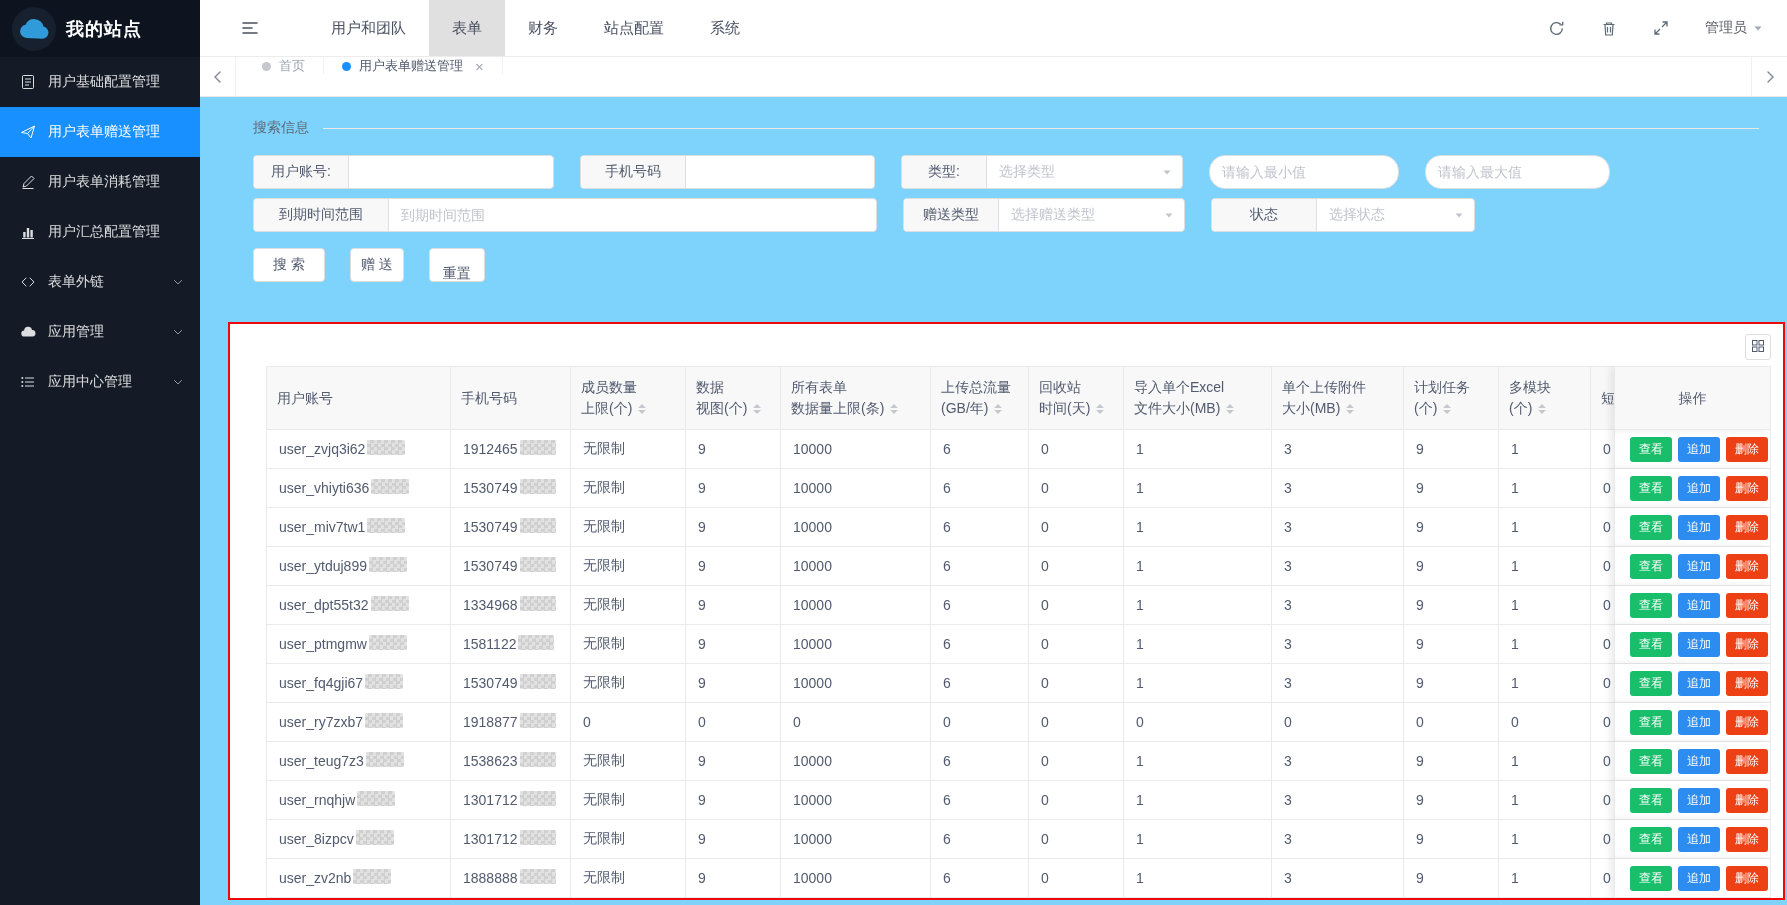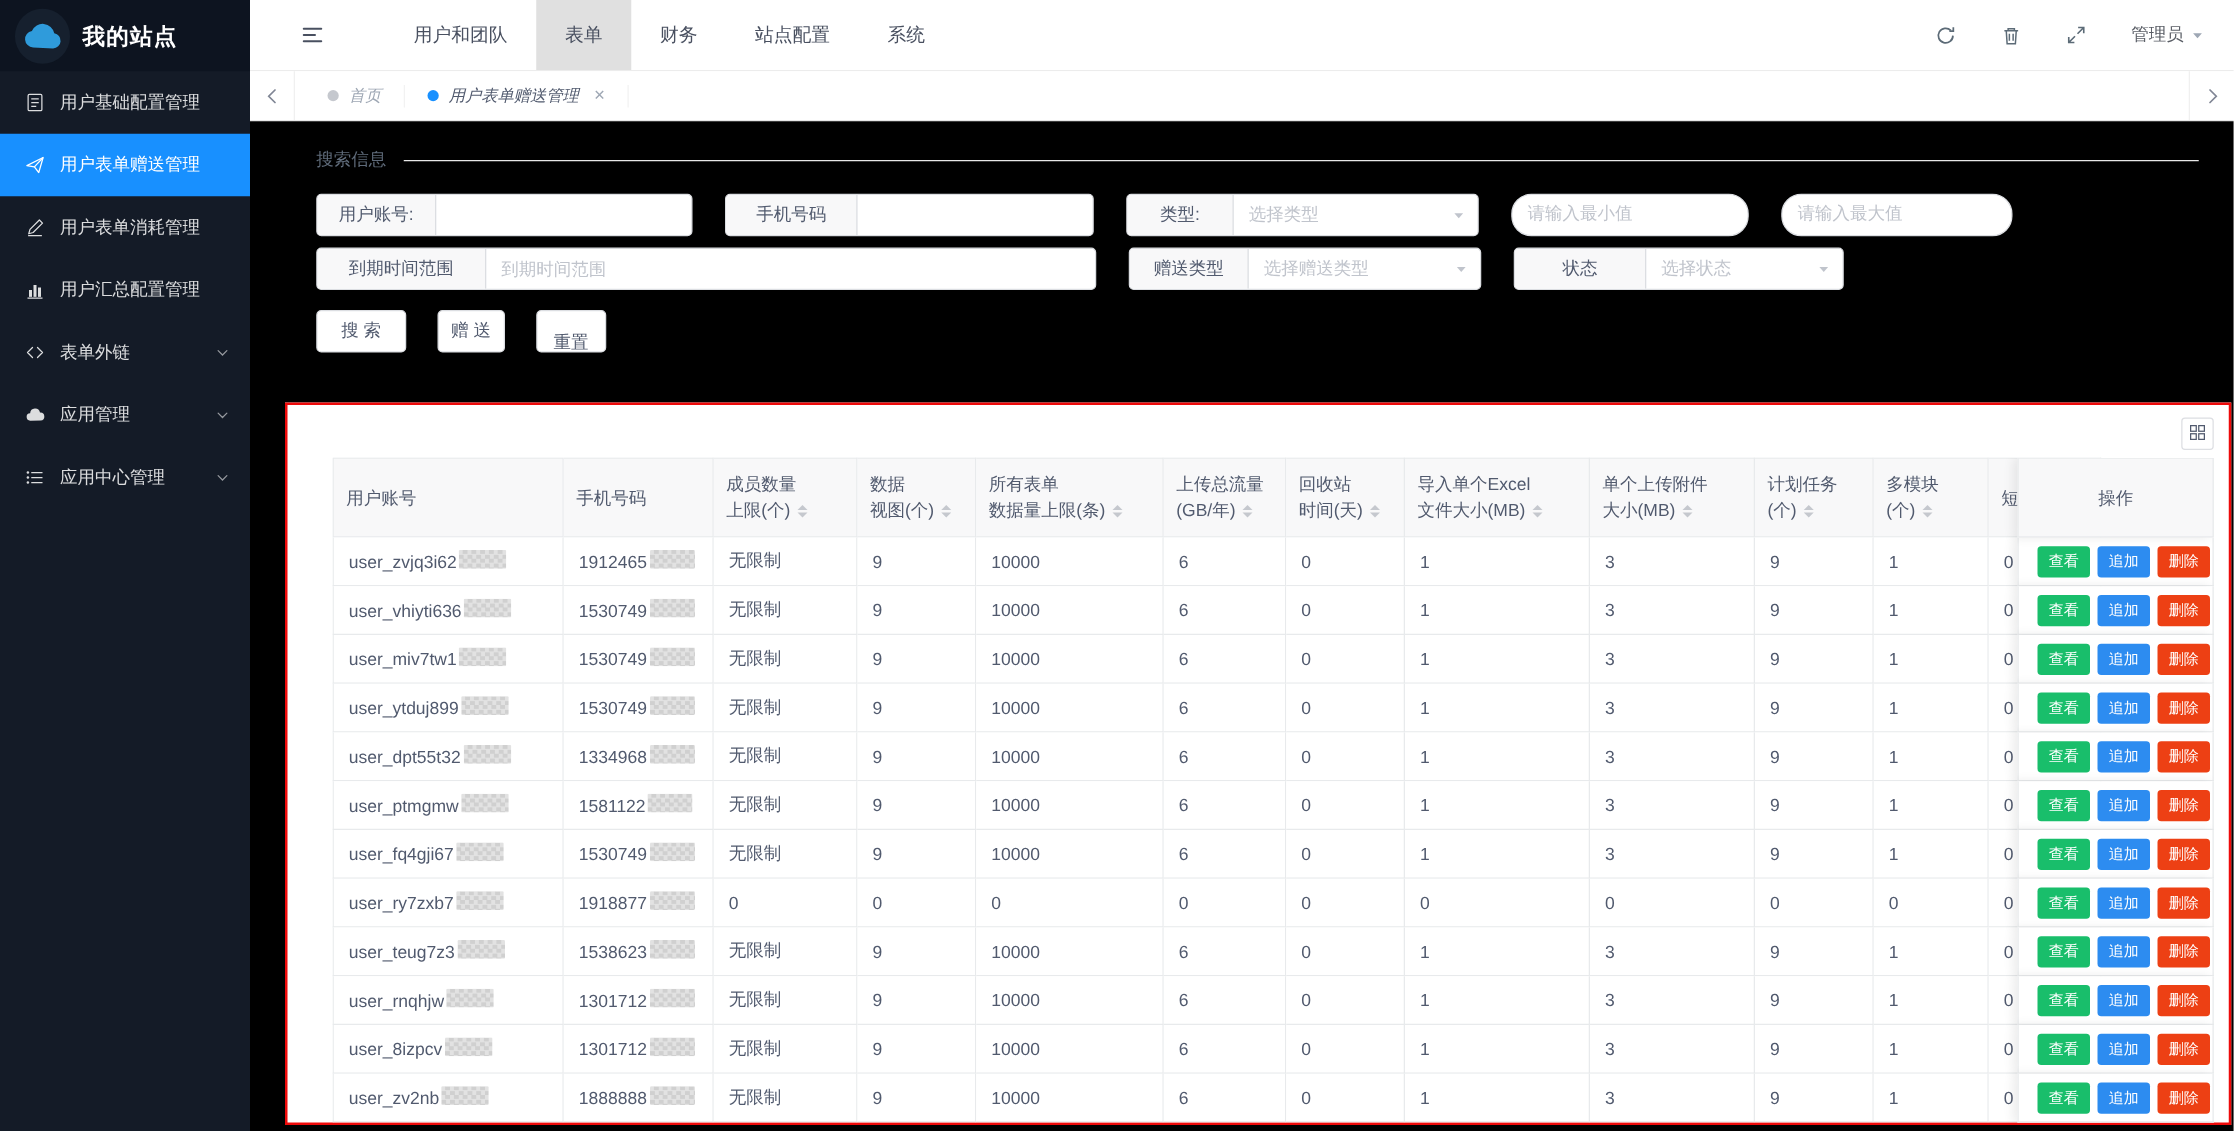--- a/index.html
+++ b/index.html
@@ -31,41 +31,41 @@
   .topnav-right { margin-left: auto; display: flex; align-items: center; gap: 36px; padding-right: 24px; color: #5c6b77; }
   .top-icon { display: inline-flex; cursor: pointer; }
   .admin { display: flex; align-items: center; gap: 6px; font-size: 14px; color: #5a5e66; cursor: pointer; }
   .admin .caret { display: inline-flex; color: #9ea7b4; }
 
   
   .tabbar { height: 40px; background: #fff; border-bottom: 1px solid #e8e8e8; display: flex; align-items: stretch; }
   .tab-arrow { width: 36px; display: flex; align-items: center; justify-content: center; color: #808695; cursor: pointer; }
   .tab-arrow.left { border-right: 1px solid #f0f0f0; }
   .tab-arrow.right { border-left: 1px solid #f0f0f0; }
-  .tabs { flex: 1; display: flex; align-items: center; padding-left: 8px; font-style: italic; }
+  .tabs { flex: 1; display: flex; align-items: flex-start; padding-left: 8px; }
   .tab { display: flex; align-items: center; gap: 8px; padding: 0 18px; font-size: 13px; color: #9ea7b4; border-right: 1px solid #f2f2f2; cursor: pointer; white-space: nowrap; }
   .tab .dot { width: 9px; height: 9px; border-radius: 50%; background: #c5c8ce; }
   .tab.active { color: #515a6e; }
   .tab.active .dot { background: var(--accent, #1890ff); }
   .tab-close { margin-left: 4px; font-size: 15px; line-height: 1; color: #9ea7b4; }
 
   
-  .content { flex: 1; position: relative; padding: 22px 28px 0; background: #000000; overflow: hidden; }
+  .content { flex: 1; position: relative; padding: 22px 28px 0; background: #7dd3fc; overflow: hidden; }
   .search-area { padding-left: 25px; }
   .legend { display: flex; align-items: center; font-size: 14px; color: #5f6b7a; }
   .legend-line { flex: 1; height: 1px; background: #e8e8e8; margin-left: 14px; }
   .form-row { display: flex; gap: 26px; margin-top: 9px; }
   .form-row.first { margin-top: 18px; }
   .group { display: flex; height: 34px; border: 1px solid #dcdee2; border-radius: 4px; background: #fff; overflow: hidden; }
   .group-label { display: flex; align-items: center; justify-content: center; background: #f8f8f9; border-right: 1px solid #dcdee2; color: #515a6e; white-space: nowrap; padding: 0 8px; }
   .group input { border: none; outline: none; padding: 0 12px; font-size: 14px; color: #515a6e; flex: 1; min-width: 0; font-family: inherit; background: transparent; }
   input::placeholder { color: #c0c4cc; }
   .select { flex: 1; display: flex; align-items: center; justify-content: space-between; padding: 0 10px 0 12px; color: #c0c4cc; cursor: pointer; }
   .sel-caret { display: inline-flex; color: #c0c4cc; }
-  .lone-input { height: 34px; border: 1px solid #dcdee2; border-radius: 16px; padding: 0 12px; font-size: 14px; color: #515a6e; font-family: Liberation Mono, monospace; outline: none; }
+  .lone-input { height: 34px; border: 1px solid #dcdee2; border-radius: 16px; padding: 0 12px; font-size: 14px; color: #515a6e; font-family: Liberation Sans, sans-serif; outline: none; }
   .g-account { width: 301px; } .g-account .group-label { width: 95px; }
   .g-phone   { width: 295px; } .g-phone .group-label   { width: 105px; }
   .g-type    { width: 282px; } .g-type .group-label    { width: 85px; }
   .g-expire  { width: 624px; } .g-expire .group-label  { width: 135px; }
   .g-gift    { width: 282px; } .g-gift .group-label    { width: 95px; }
   .g-status  { width: 264px; } .g-status .group-label  { width: 105px; }
   .w-min { width: 190px; } .w-max { width: 185px; }
   .btn-row { display: flex; gap: 25px; margin-top: 16px; }
   .btn-plain { height: 34px; background: #fff; border: 1px solid #dcdee2; border-radius: 4px; font-size: 14px; color: #515a6e; cursor: pointer; font-family: inherit; }
   .btn-search { padding: 0 19px; } .btn-gift { padding: 0 10px; } .btn-reset { padding: 16px 13px; }

